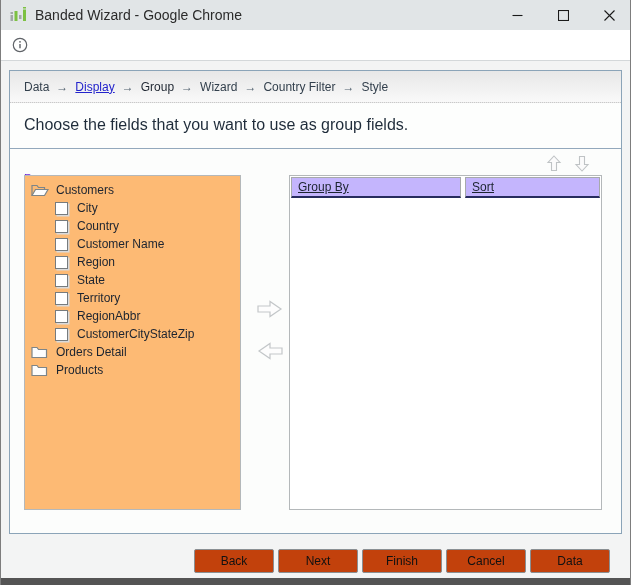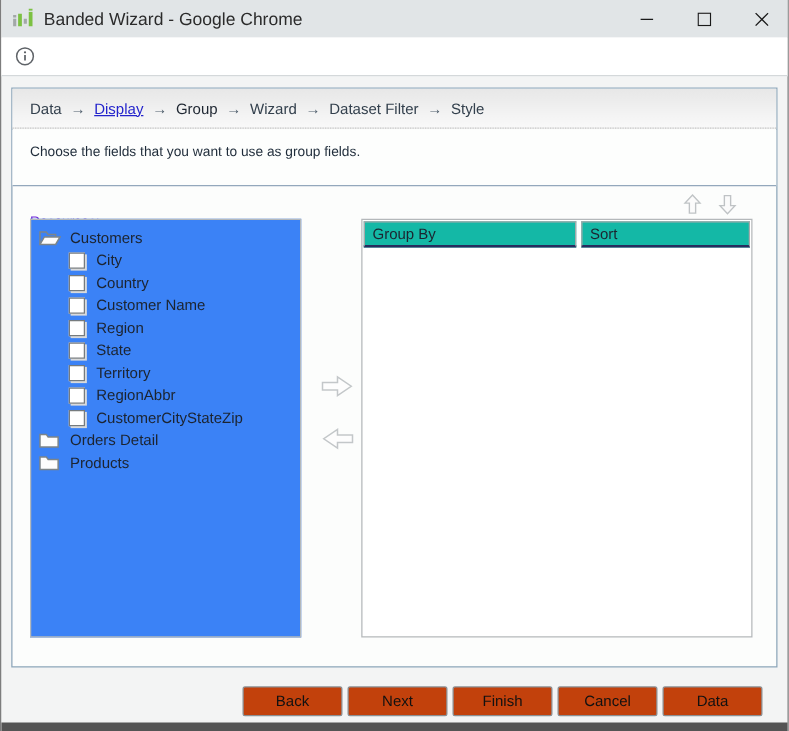--- a/index.html
+++ b/index.html
@@ -51,53 +51,54 @@
     font-size: 12px; color: #33404d;
   }
   .crumb-strip .sep { margin: 0 7px; color: #51606e; }
   .step { color: #33404d; text-align: center; }
   .step-link { color: #2323cc; text-decoration: underline; cursor: pointer; }
   .step-current { font-weight: normal; color: #1e2631; }
 
   .instruction-strip {
     position: absolute; left: 0; top: 33px; width: 611px; height: 45px;
     background: #fdfefd; border-bottom: 1px solid #93a8bc;
-    padding: 12px 0 0 14px; font-size: 11px; color: #1f2c3a;
+    padding: 12px 0 0 14px; font-size: 16px; color: #1f2c3a;
   }
 
   .resources-label {
     position: absolute; left: 14px; top: 101px; font-size: 11px; color: #6d28d9;
   }
   .updown { position: absolute; top: 84px; width: 16px; height: 17px; }
   .up-arrow { left: 536px; }
   .down-arrow { left: 564px; }
 
   .tree-panel {
     position: absolute; left: 14px; top: 104px; width: 217px; height: 335px;
-    background: #3b82f6; border: 1px solid #b4b8ba; overflow: hidden;
+    background: #fdba74; border: 1px solid #b4b8ba; overflow: hidden;
   }
   .tree-row { display: flex; align-items: center; height: 18px; margin-top: 0; font-size: 12px; color: #1c2430; }
   .tree-row.first { margin-top: 5px; }
   .tree-row .ficon { margin-left: 6px; margin-right: 7px; flex: 0 0 auto; }
   .tree-row.leaf { padding-left: 30px; }
   .checkbox {
     width: 13px; height: 13px; background: #fff; border: 1px solid #767b7e;
     box-shadow: 1.5px 1.5px 0 #d9dadb; margin-right: 9px; flex: 0 0 auto;
   }
 
   .target-panel {
     position: absolute; left: 279px; top: 104px; width: 313px; height: 335px;
     background: #ffffff; border: 1px solid #b4b8ba;
   }
   .target-header { display: flex; gap: 4px; padding: 1px 1px 0 1px; }
   .th-cell {
-    height: 21px; background: #14b8a6;
+    height: 21px; background: #c4b5fd;
     border: 1px solid #a6a9ab; border-bottom: 2px solid #272c5e;
     font-size: 12px; color: #1c2430; display: flex; align-items: center;
     padding-left: 6px;
+    text-decoration: underline;
   }
   .th-groupby { width: 170px; }
   .th-sort { flex: 1; }
 
   .mid-arrow { position: absolute; left: 246px; width: 28px; height: 20px; }
   .arrow-right { top: 228px; }
   .arrow-left { top: 270px; }
 
   
   .btn-row { position: absolute; left: 193px; top: 549px; display: flex; gap: 4px; }
@@ -154,21 +155,21 @@
 
   <div class="crumb-strip">
     <span class="step">Data</span>
     <span class="sep">→</span>
     <span class="step step-link">Display</span>
     <span class="sep">→</span>
     <span class="step step-current">Group</span>
     <span class="sep">→</span>
     <span class="step">Wizard</span>
     <span class="sep">→</span>
-    <span class="step">Dataset Filter</span>
+    <span class="step">Country Filter</span>
     <span class="sep">→</span>
     <span class="step">Style</span>
   </div>
 
   <div class="instruction-strip">Choose the fields that you want to use as group fields.</div>
 
   <div class="resources-label">Resources:</div>
 
   <svg class="updown up-arrow" viewBox="0 0 16 17">
     <path d="M8,1 L14,7.5 L10.5,7.5 L10.5,15.5 L5.5,15.5 L5.5,7.5 L2,7.5 Z" fill="#fbfbfb" stroke="#bfc3c5" stroke-width="1.1"></path>

